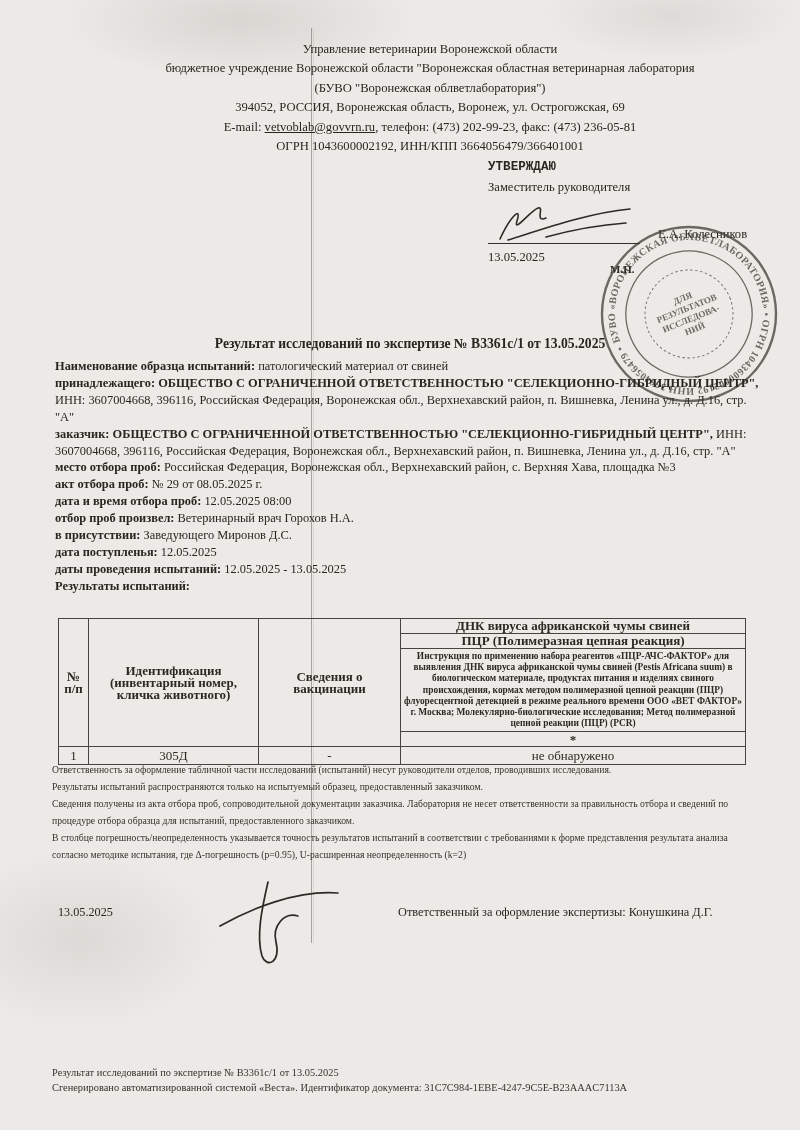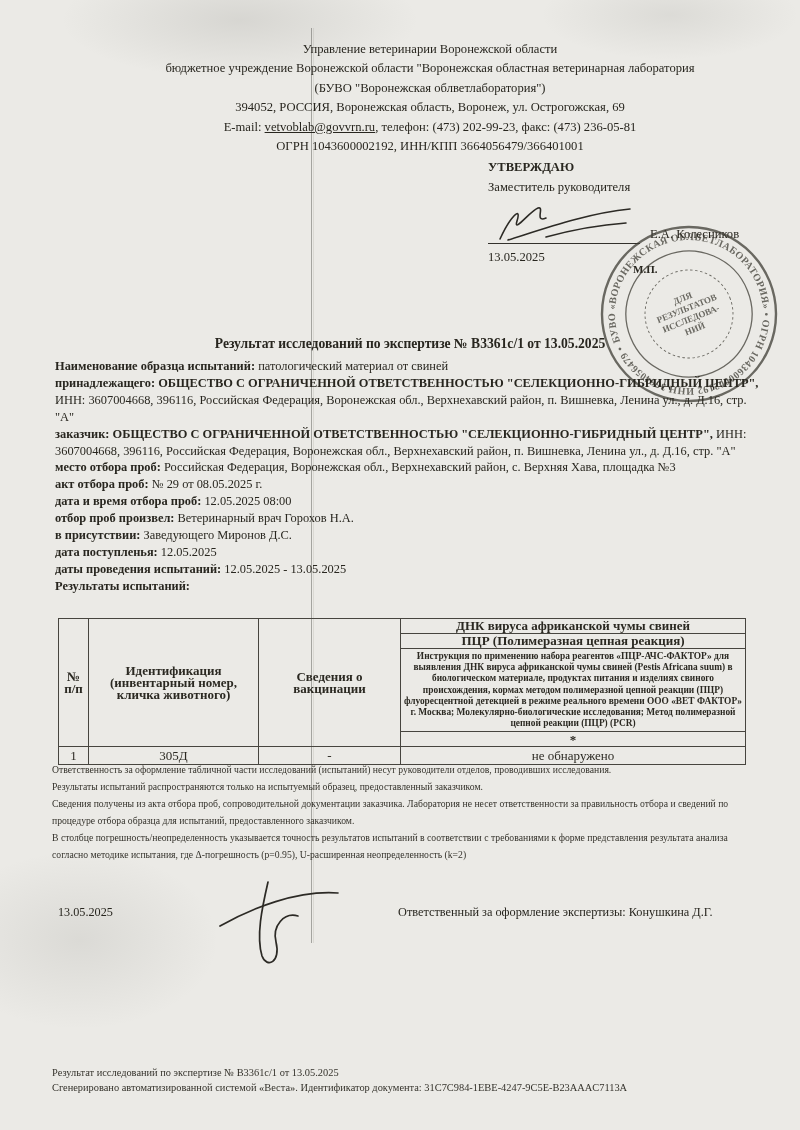--- a/index.html
+++ b/index.html
@@ -16,25 +16,25 @@
     background:rgba(120,120,110,.15);}
 
   .header{position:absolute;top:40px;left:70px;width:720px;text-align:center;
     font-size:12.6px;line-height:19.4px;}
   .header .email-link{text-decoration:underline;}
 
   .approval{position:absolute;left:488px;top:157px;width:310px;font-size:12.6px;line-height:20px;}
   .sig-row{display:flex;align-items:flex-end;margin-top:2px;}
   .sig-line{position:relative;width:152px;height:44px;border-bottom:1.3px solid #33312c;}
   .sig-line svg{position:absolute;left:0;bottom:-4px;}
-  .approver-name{margin-left:10px;white-space:nowrap;}
+  .approver-name{margin-left:18px;white-space:nowrap;}
   .approve-date{margin-top:3px;}
 
   .stamp{position:absolute;left:593px;top:218px;opacity:.74;}
-  .mp-label{position:absolute;left:610px;top:263px;font-size:11px;font-weight:bold;margin-left:23px;}
+  .mp-label{position:absolute;left:610px;top:263px;font-size:11px;font-weight:bold;}
 
   .doc-title{position:absolute;top:336px;left:20px;width:780px;text-align:center;
     font-weight:bold;font-size:13.6px;}
 
   .fields{position:absolute;top:358px;left:55px;width:706px;font-size:12.4px;line-height:16.9px;}
   .field .lbl{font-weight:bold;}
   .field .strong{font-weight:bold;}
 
   .results-table{position:absolute;top:618px;left:58px;width:688px;}
   .results-table table{border-collapse:collapse;width:100%;table-layout:fixed;}
@@ -72,21 +72,21 @@
   <div class="header">
     <div>Управление ветеринарии Воронежской области</div>
     <div>бюджетное учреждение Воронежской области "Воронежская областная ветеринарная лаборатория</div>
     <div>(БУВО "Воронежская облветлаборатория")</div>
     <div>394052, РОССИЯ, Воронежская область, Воронеж, ул. Острогожская, 69</div>
     <div><span>E-mail: </span><span class="email-link">vetvoblab@govvrn.ru</span><span>,  телефон: (473) 202-99-23, факс: (473) 236-05-81</span></div>
     <div>ОГРН 1043600002192, ИНН/КПП 3664056479/366401001</div>
   </div>
 
   <div class="approval">
-    <div style="font-weight:bold;">УТВЕРЖДАЮ</div>
+    <div style="font-weight:bold;font-family:Liberation Mono, monospace;">УТВЕРЖДАЮ</div>
     <div>Заместитель руководителя</div>
     <div class="sig-row">
       <span class="sig-line">
         <svg width="150" height="48" viewBox="0 0 150 48">
           <g fill="none" stroke="#2c2a25" stroke-width="1.6" stroke-linecap="round">
             <path d="M12 40 C 22 18, 34 6, 29 22 C 25 35, 42 12, 50 9 C 57 7, 46 24, 58 19"></path>
             <path d="M20 41 C 55 30, 100 14, 142 10"></path>
             <path d="M58 38 C 80 32, 110 26, 138 24"></path>
           </g>
         </svg>

